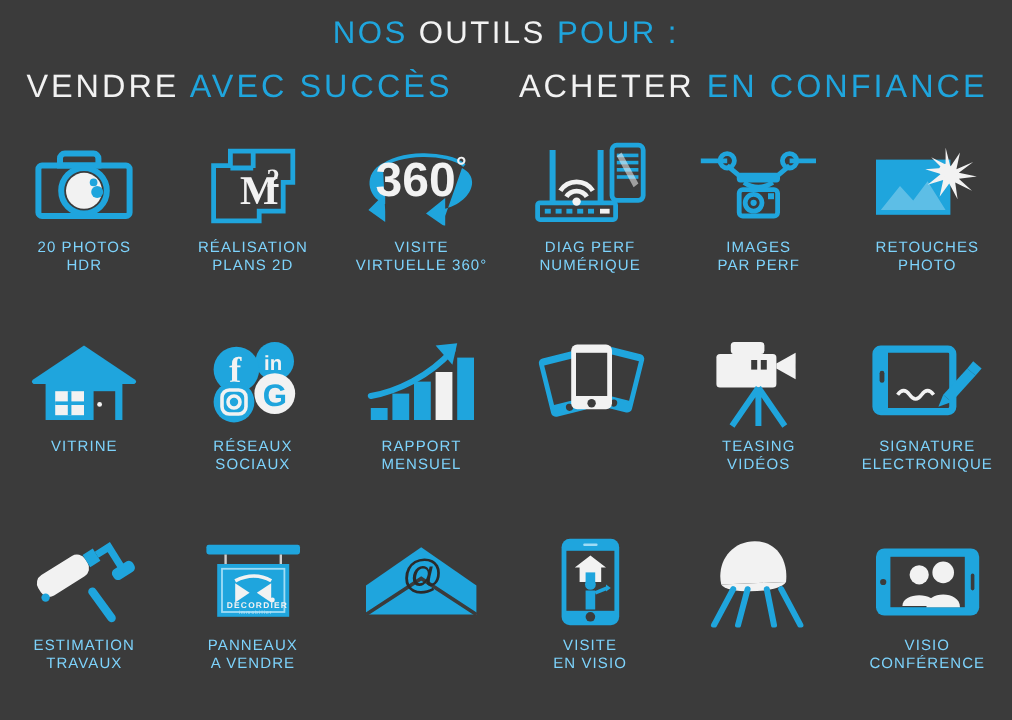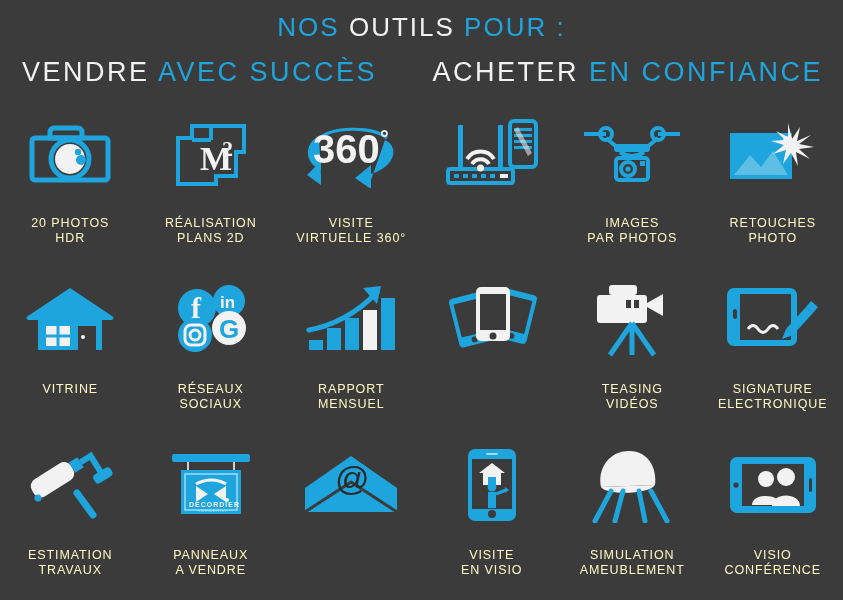--- a/index.html
+++ b/index.html
@@ -55,23 +55,23 @@
     box-sizing:border-box;
   }
   .icon-wrap{
     height:78px;
     width:110px;
     display:flex;
     align-items:center;
     justify-content:center;
   }
   .cap{
-    margin-top:24px;
+    margin-top:7px;
     text-align:center;
-    color:#fef9c3;
+    color:#7dd3fc;
     font-size:12.5px;
     letter-spacing:.9px;
     line-height:15px;
   }
   svg{display:block;}
 </style>
 </head>
 <body>
 
 <div id="board">
@@ -159,40 +159,44 @@
           <path d="M32 47 a10 10 0 0 1 17 0" fill="none" stroke="#f2f2f2" stroke-width="4"></path>
           <circle cx="40.5" cy="51" r="3.5" fill="#f2f2f2"></circle>
           <rect x="70" y="4" width="26" height="46" rx="4" fill="none" stroke="#1fa5dd" stroke-width="4"></rect>
           <rect x="74" y="11" width="18" height="3" fill="#1fa5dd"></rect>
           <rect x="74" y="17" width="18" height="3" fill="#1fa5dd"></rect>
           <rect x="74" y="23" width="18" height="3" fill="#1fa5dd"></rect>
           <rect x="74" y="29" width="18" height="3" fill="#1fa5dd"></rect>
           <path d="M78 10 l14 26 l-4 3 l-14 -26 z" fill="#f2f2f2" opacity="0.55"></path>
         </svg>
       </div>
+      <div class="cap">
+        <div>DIAG PERF</div>
+        <div>NUMÉRIQUE</div>
+      </div>
     </div>
 
     <div class="cell">
       <div class="icon-wrap">
         <svg width="104" height="62" viewBox="0 0 104 62">
           <path d="M4 12 h22 M78 12 h22" stroke="#1fa5dd" stroke-width="4" fill="none"></path>
           <circle cx="26" cy="12" r="6" fill="none" stroke="#1fa5dd" stroke-width="4"></circle>
           <circle cx="78" cy="12" r="6" fill="none" stroke="#1fa5dd" stroke-width="4"></circle>
           <path d="M26 16 l12 10 M78 16 l-12 10" stroke="#1fa5dd" stroke-width="4" fill="none"></path>
           <rect x="34" y="22" width="36" height="8" rx="3" fill="#1fa5dd"></rect>
           <path d="M40 30 q12 8 24 0" fill="none" stroke="#1fa5dd" stroke-width="4"></path>
           <rect x="36" y="36" width="32" height="22" rx="3" fill="none" stroke="#1fa5dd" stroke-width="4"></rect>
           <circle cx="48" cy="47" r="7" fill="none" stroke="#1fa5dd" stroke-width="4"></circle>
           <circle cx="48" cy="47" r="2.6" fill="#1fa5dd"></circle>
           <rect x="60" y="39" width="5" height="5" fill="#1fa5dd"></rect>
         </svg>
       </div>
       <div class="cap">
         <div>IMAGES</div>
-        <div>PAR PHOTOS</div>
+        <div>PAR PERF</div>
       </div>
     </div>
 
     <div class="cell">
       <div class="icon-wrap">
         <svg width="98" height="68" viewBox="0 0 98 68">
           <rect x="6" y="14" width="62" height="46" fill="#1fa5dd"></rect>
           <path d="M10 56 l16 -20 l11 12 l12 -16 l15 24 z" fill="#ffffff" opacity="0.28"></path>
           <path d="M64 4 l4 16 l8 -12 l-3 14 l14 -6 l-12 9 l15 3 l-15 2 l11 10 l-14 -7 l2 14 l-7 -13 l-8 11 l3 -14 l-13 4 l11 -9 l-13 -4 l14 -1 l-9 -9 l12 6 z" fill="#f2f2f2"></path>
           <circle cx="64" cy="23" r="5.5" fill="#f2f2f2"></circle>
@@ -390,24 +394,20 @@
     </div>
 
     <div class="cell">
       <div class="icon-wrap">
         <svg width="90" height="76" viewBox="0 0 90 76">
           <path d="M42 4 C62 4, 70 22, 68 38 L14 40 C10 22, 22 4, 42 4 z" fill="#f2f2f2"></path>
           <path d="M14 40 C18 48, 62 48, 68 38" fill="#f2f2f2"></path>
           <path d="M24 44 L8 74 M36 44 L28 74 M52 44 L58 74 M64 44 L80 74" stroke="#1fa5dd" stroke-width="5" fill="none" stroke-linecap="round"></path>
         </svg>
       </div>
-      <div class="cap">
-        <div>SIMULATION</div>
-        <div>AMEUBLEMENT</div>
-      </div>
     </div>
 
     <div class="cell">
       <div class="icon-wrap">
         <svg width="94" height="64" viewBox="0 0 94 64">
           <rect x="4" y="4" width="86" height="56" rx="7" fill="#1fa5dd"></rect>
           <rect x="16" y="11" width="62" height="42" fill="#3b3b3b"></rect>
           <circle cx="10" cy="32" r="2.6" fill="#3b3b3b"></circle>
           <rect x="83" y="25" width="3" height="14" rx="1.5" fill="#3b3b3b"></rect>
           <circle cx="40" cy="26" r="8" fill="#f2f2f2"></circle>

